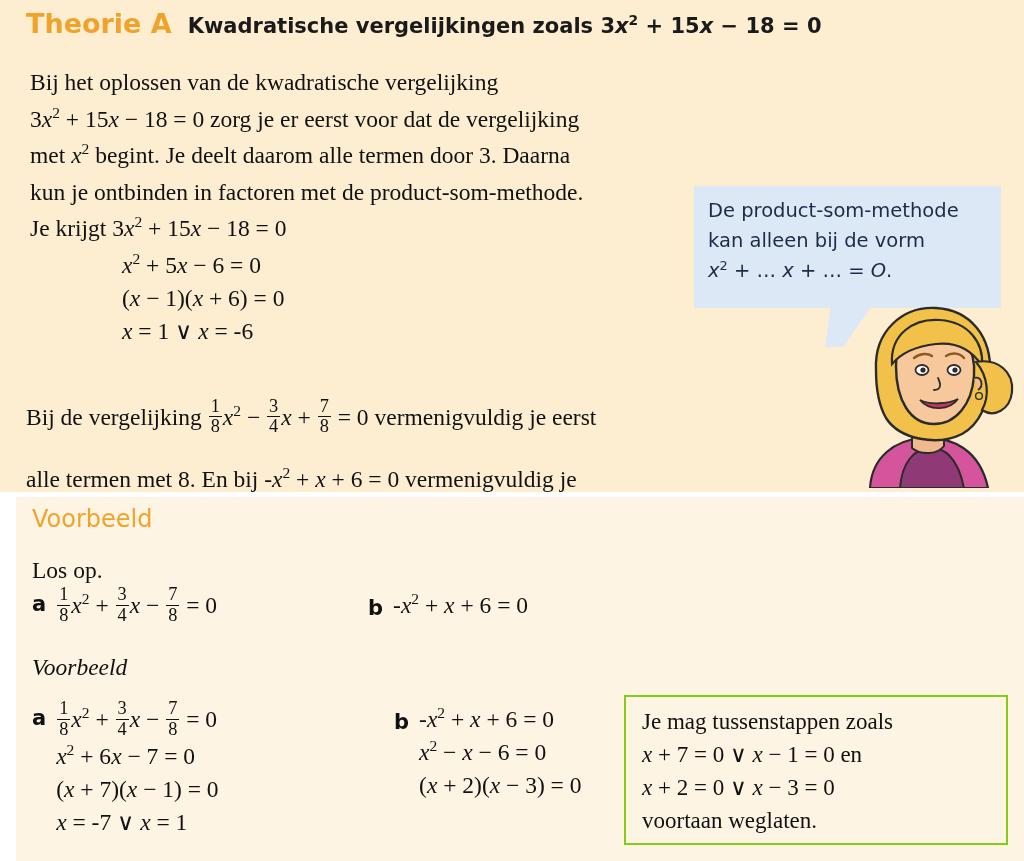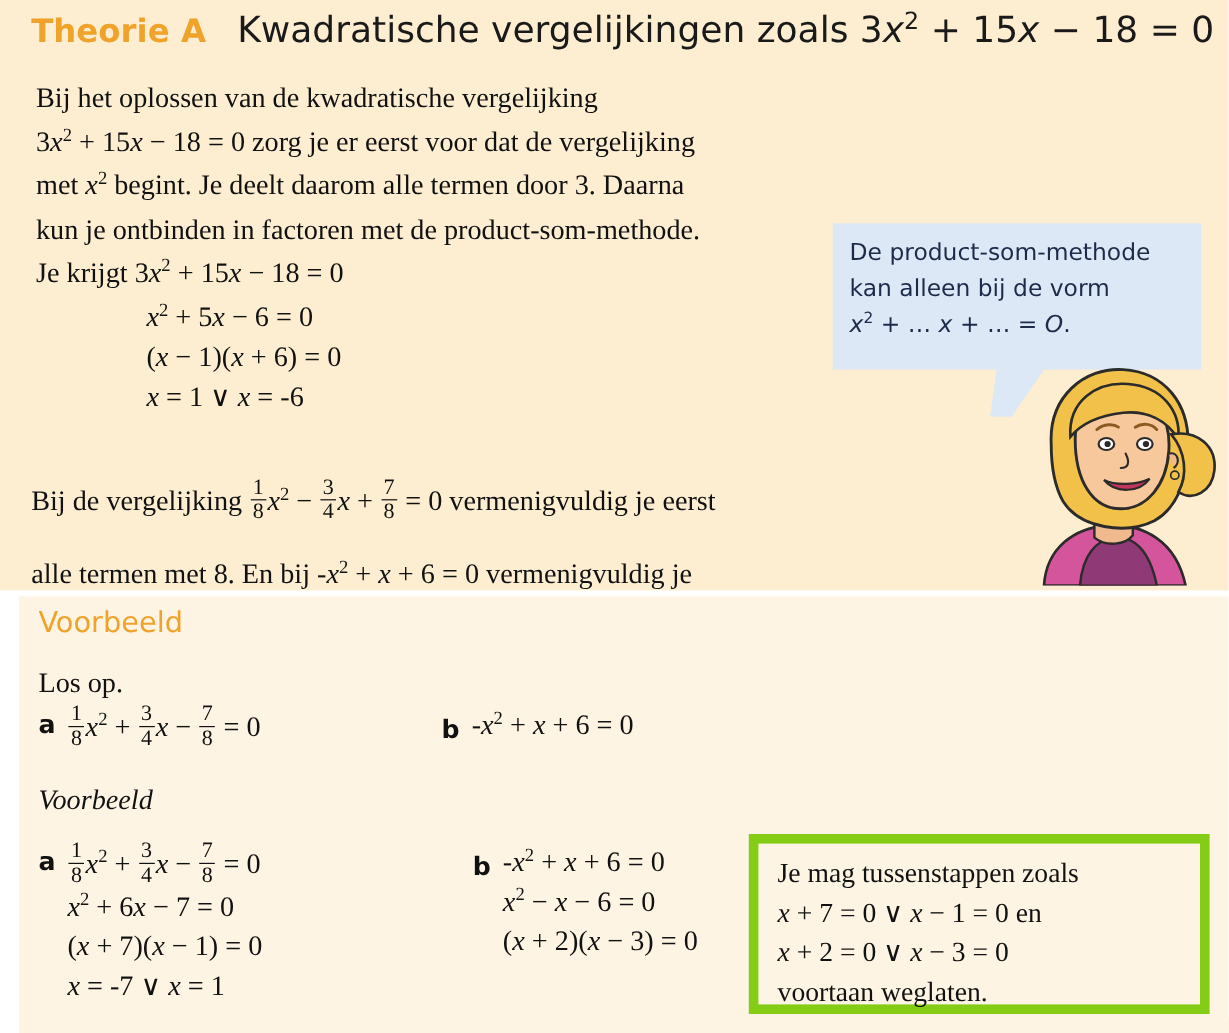--- a/index.html
+++ b/index.html
@@ -25,34 +25,34 @@
     left: 0; top: 0;
     width: 1024px;
     height: 492px;
     background: #fdeed2;
   }
   .theory-header {
     position: absolute;
     left: 26px; top: 8px;
     display: flex;
     align-items: baseline;
-    gap: 26px;
+    gap: 16px;
     white-space: nowrap;
   }
   .theory-label {
     font-family: "DejaVu Sans", sans-serif;
     font-weight: bold;
     font-size: 27px;
     color: #f0a32a;
     letter-spacing: 0px;
   }
   .theory-title {
     font-family: "DejaVu Sans", sans-serif;
-    font-weight: normal;
-    font-size: 30px;
+    font-weight: bold;
+    font-size: 21px;
     color: #1a1a1a;
   }
 
   .theory-body {
     position: absolute;
     left: 26px; top: 62px;
     width: 660px;
     font-size: 23.5px;
     line-height: 32.5px;
     color: #111;
@@ -153,21 +153,21 @@
     color: #111;
     white-space: nowrap;
   }
 
   
   .note {
     position: absolute;
     left: 608px; top: 198px;
     width: 384px;
     height: 150px;
-    border: 8px solid #84cc16;
+    border: 2px solid #84cc16;
     background: #fdf4e4;
     padding: 8px 16px;
     font-size: 23px;
     line-height: 33px;
     color: #111;
   }
 
   
   .frac {
     display: inline-block;

